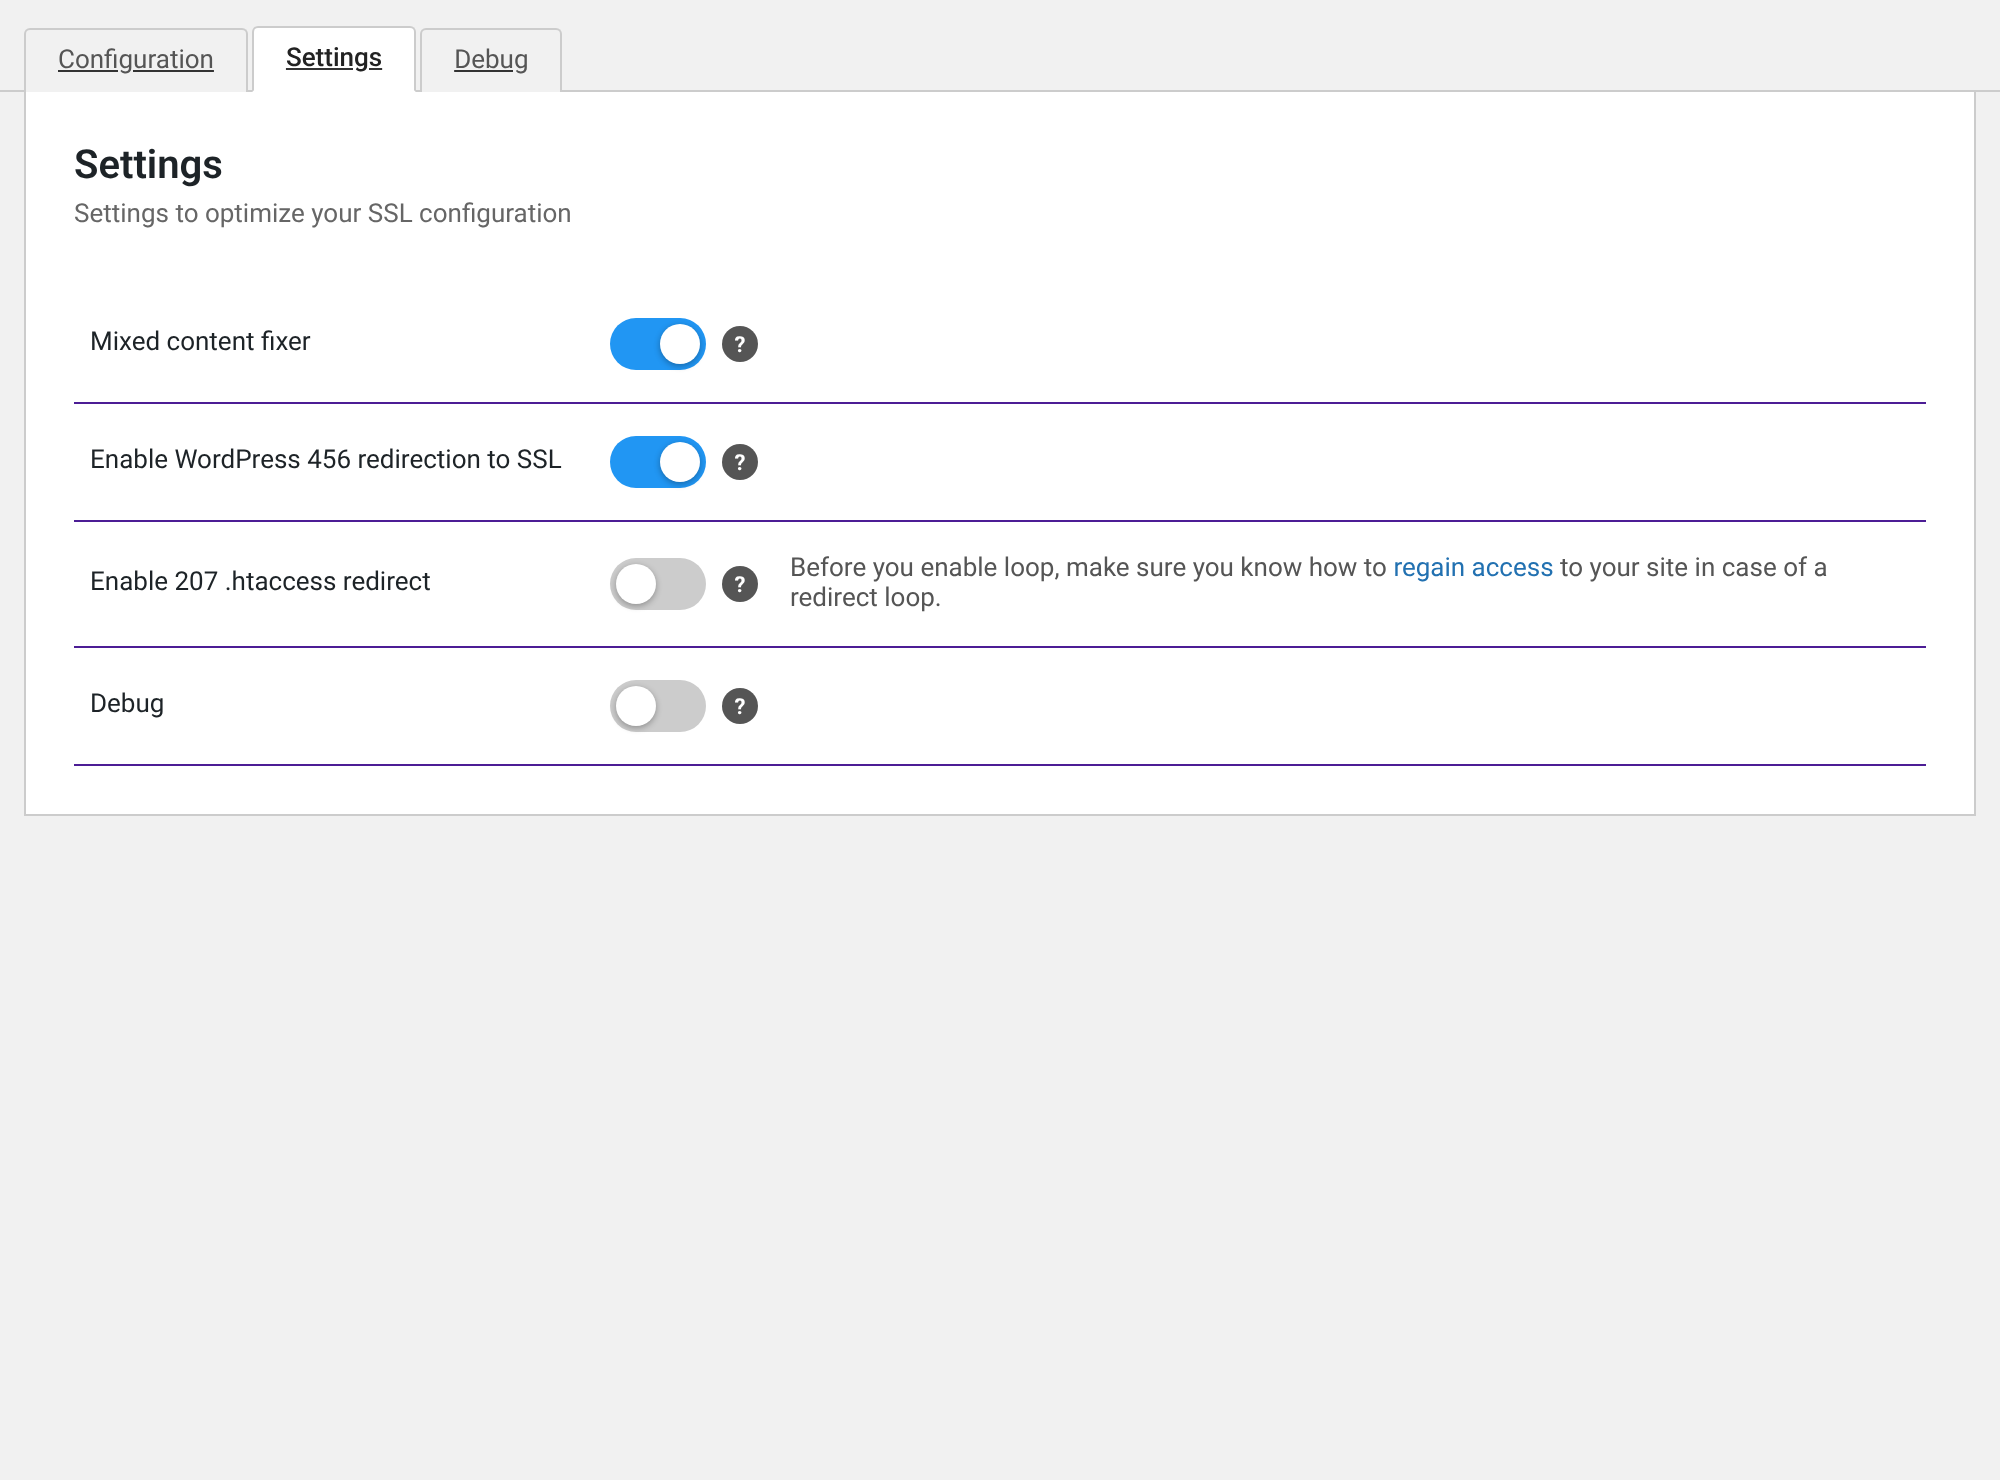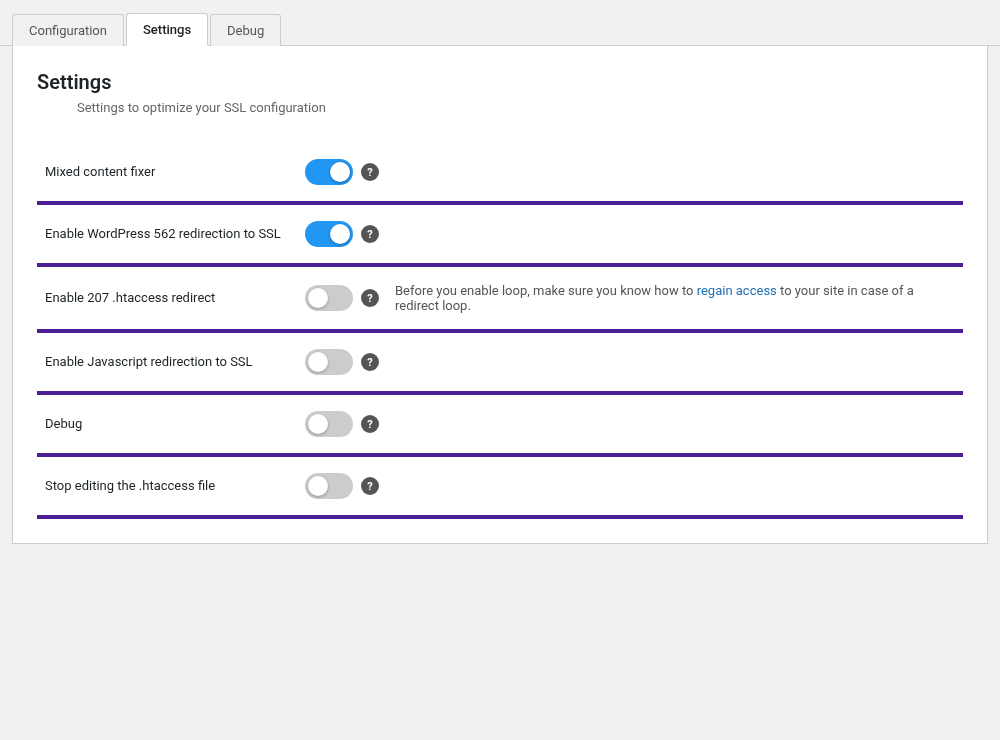--- a/index.html
+++ b/index.html
@@ -14,20 +14,21 @@
       min-height: 740px;
       padding: 0;
     }
     
     .tabs-bar {
       display: flex;
       align-items: flex-end;
       background: #f1f1f1;
       padding: 12px 12px 0 12px;
       border-bottom: 1px solid #ccc;
+      text-decoration: underline;
     }
     .tab {
       padding: 8px 16px;
       border: 1px solid #ccc;
       border-bottom: none;
       background: #f1f1f1;
       cursor: pointer;
       font-size: 13px;
       color: #555;
       margin-right: 2px;
@@ -52,29 +53,28 @@
     .page-title {
       font-size: 20px;
       font-weight: 600;
       color: #1d2327;
       margin-bottom: 6px;
     }
     .page-subtitle {
       font-size: 13px;
       color: #666;
       margin-bottom: 28px;
-      margin-left: 40px;
     }
     
     .settings-table {
       width: 100%;
       border-collapse: collapse;
     }
     .settings-row {
-      border-bottom: 4px solid #4c1d95;
+      border-bottom: 1px solid #4c1d95;
     }
     .settings-row td {
       padding: 16px 8px;
       vertical-align: middle;
     }
     .setting-label {
       width: 260px;
       font-size: 13px;
       color: #1d2327;
       font-weight: 400;
@@ -183,21 +183,21 @@
                 <input type="checkbox" checked="" style="">
                 <span class="toggle-slider"></span>
               </label>
               <span class="help-icon">?</span>
             </div>
           </td>
           <td></td>
         </tr>
 
         <tr class="settings-row">
-          <td class="setting-label">Enable WordPress 562 redirection to SSL</td>
+          <td class="setting-label">Enable WordPress 456 redirection to SSL</td>
           <td>
             <div class="setting-control">
               <label class="toggle-switch checked">
                 <input type="checkbox" checked="" style="">
                 <span class="toggle-slider"></span>
               </label>
               <span class="help-icon">?</span>
             </div>
           </td>
           <td></td>
@@ -212,61 +212,35 @@
                 <span class="toggle-slider"></span>
               </label>
               <span class="help-icon">?</span>
             </div>
           </td>
           <td class="setting-help">
             <span>Before you enable loop, make sure you know how to </span><a href="#">regain access</a><span> to your site in case of a redirect loop.</span>
           </td>
         </tr>
 
-        <tr class="settings-row">
-          <td class="setting-label">Enable Javascript redirection to SSL</td>
+
+        <tr class="settings-row">
+          <td class="setting-label">Debug</td>
           <td>
             <div class="setting-control">
               <label class="toggle-switch">
                 <input type="checkbox" style="">
                 <span class="toggle-slider"></span>
               </label>
               <span class="help-icon">?</span>
             </div>
           </td>
           <td></td>
         </tr>
 
-        <tr class="settings-row">
-          <td class="setting-label">Debug</td>
-          <td>
-            <div class="setting-control">
-              <label class="toggle-switch">
-                <input type="checkbox" style="">
-                <span class="toggle-slider"></span>
-              </label>
-              <span class="help-icon">?</span>
-            </div>
-          </td>
-          <td></td>
-        </tr>
-
-        <tr class="settings-row">
-          <td class="setting-label">Stop editing the .htaccess file</td>
-          <td>
-            <div class="setting-control">
-              <label class="toggle-switch">
-                <input type="checkbox" style="">
-                <span class="toggle-slider"></span>
-              </label>
-              <span class="help-icon">?</span>
-            </div>
-          </td>
-          <td></td>
-        </tr>
 
 
 
 
       </tbody>
     </table>
   </div>
 </div>
 
 </body></html>

